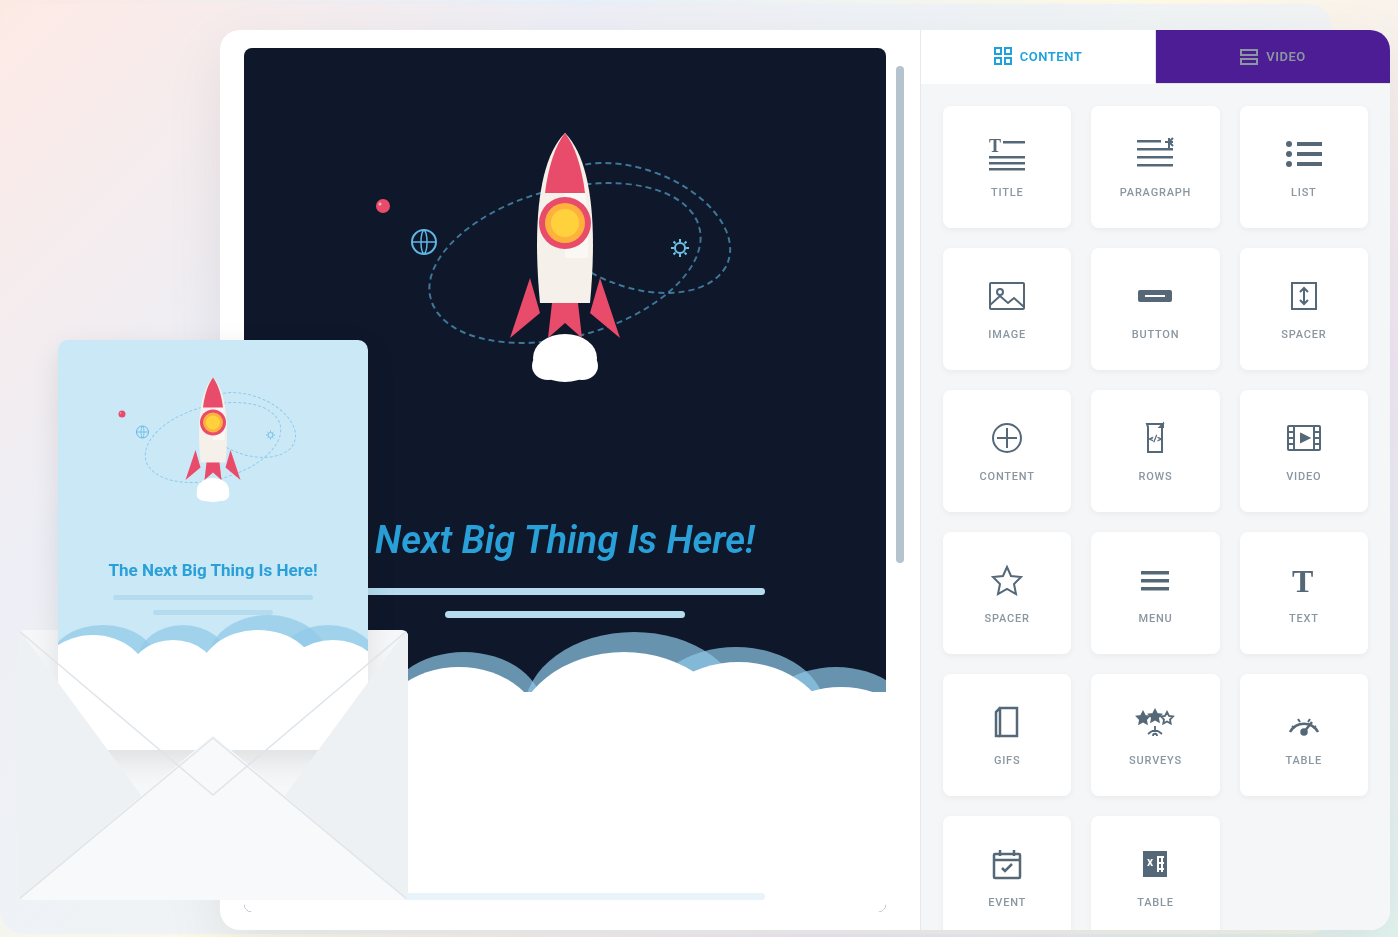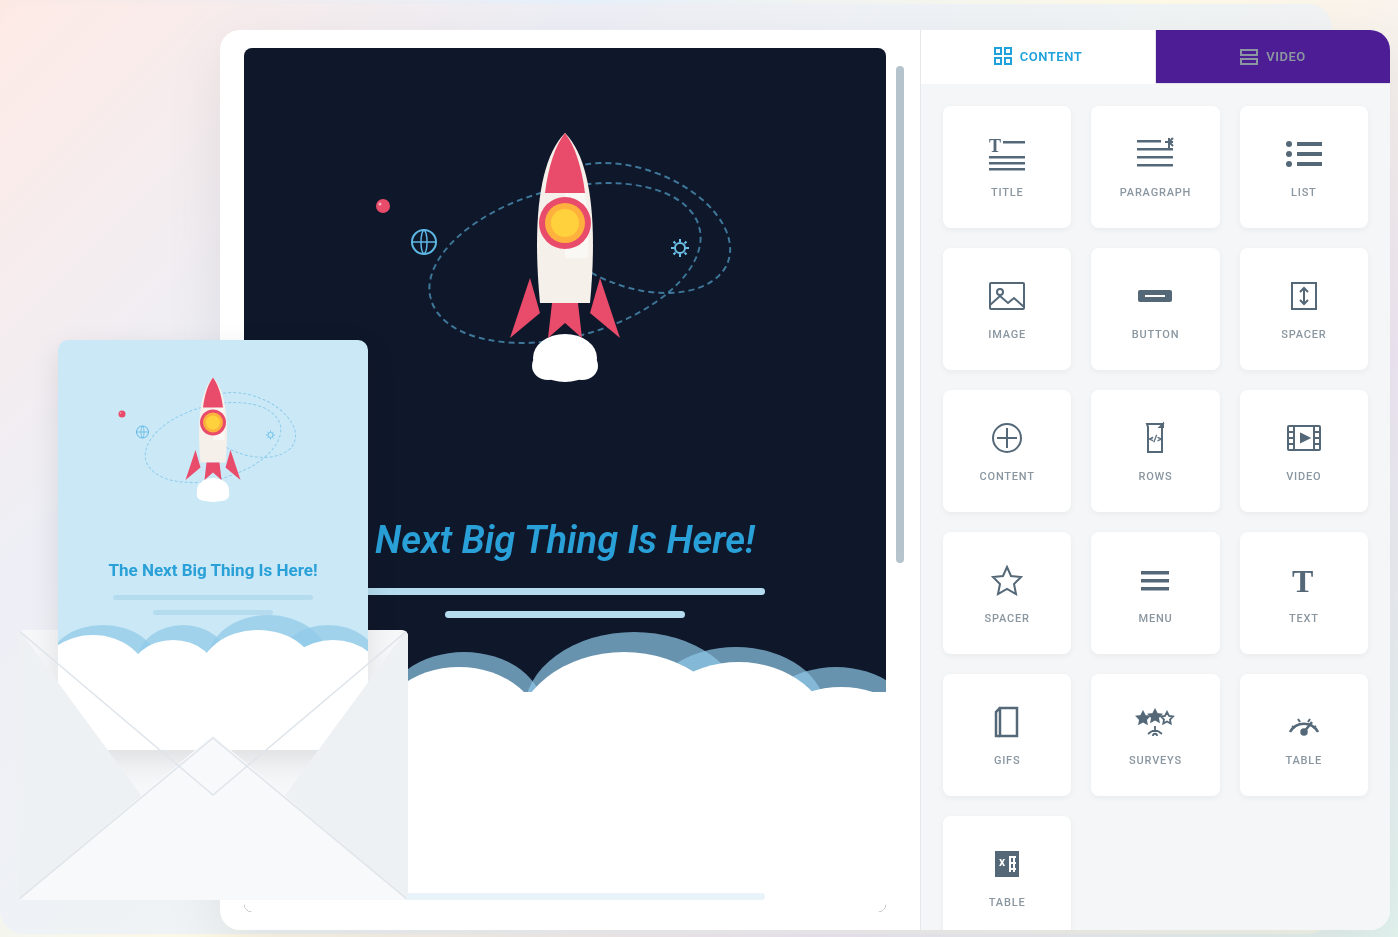--- a/index.html
+++ b/index.html
@@ -645,20 +645,32 @@
               <line x1="20" y1="28" x2="28" y2="18"></line>
               <line x1="8" y1="22" x2="11" y2="24" stroke-width="2"></line>
               <line x1="14" y1="15" x2="16" y2="18" stroke-width="2"></line>
               <line x1="26" y1="15" x2="24" y2="18" stroke-width="2"></line>
               <line x1="32" y1="22" x2="29" y2="24" stroke-width="2"></line>
             </svg>
         </div>
         <div class="block-label">TABLE</div>
       </div>
 
+      <div class="block-card">
+        <div class="block-icon">
+          <svg viewBox="0 0 40 36" fill="none" stroke="#546878" stroke-width="2.5">
+              <rect x="7" y="8" width="26" height="24" rx="1"></rect>
+              <line x1="7" y1="14" x2="33" y2="14"></line>
+              <line x1="13" y1="4" x2="13" y2="10"></line>
+              <line x1="27" y1="4" x2="27" y2="10"></line>
+              <path d="M15 22l3 3 7-7"></path>
+            </svg>
+        </div>
+        <div class="block-label">EVENT</div>
+      </div>
 
       <div class="block-card">
         <div class="block-icon">
           <svg viewBox="0 0 40 36">
               <rect x="8" y="5" width="24" height="26" fill="#546878"></rect>
               <text x="12" y="20" font-size="12" fill="#fff" font-weight="bold">x</text>
               <rect x="22" y="10" width="2" height="16" fill="#fff"></rect>
               <rect x="26" y="10" width="2" height="16" fill="#fff"></rect>
               <rect x="22" y="10" width="7" height="2" fill="#fff"></rect>
               <rect x="22" y="16" width="7" height="2" fill="#fff"></rect>

